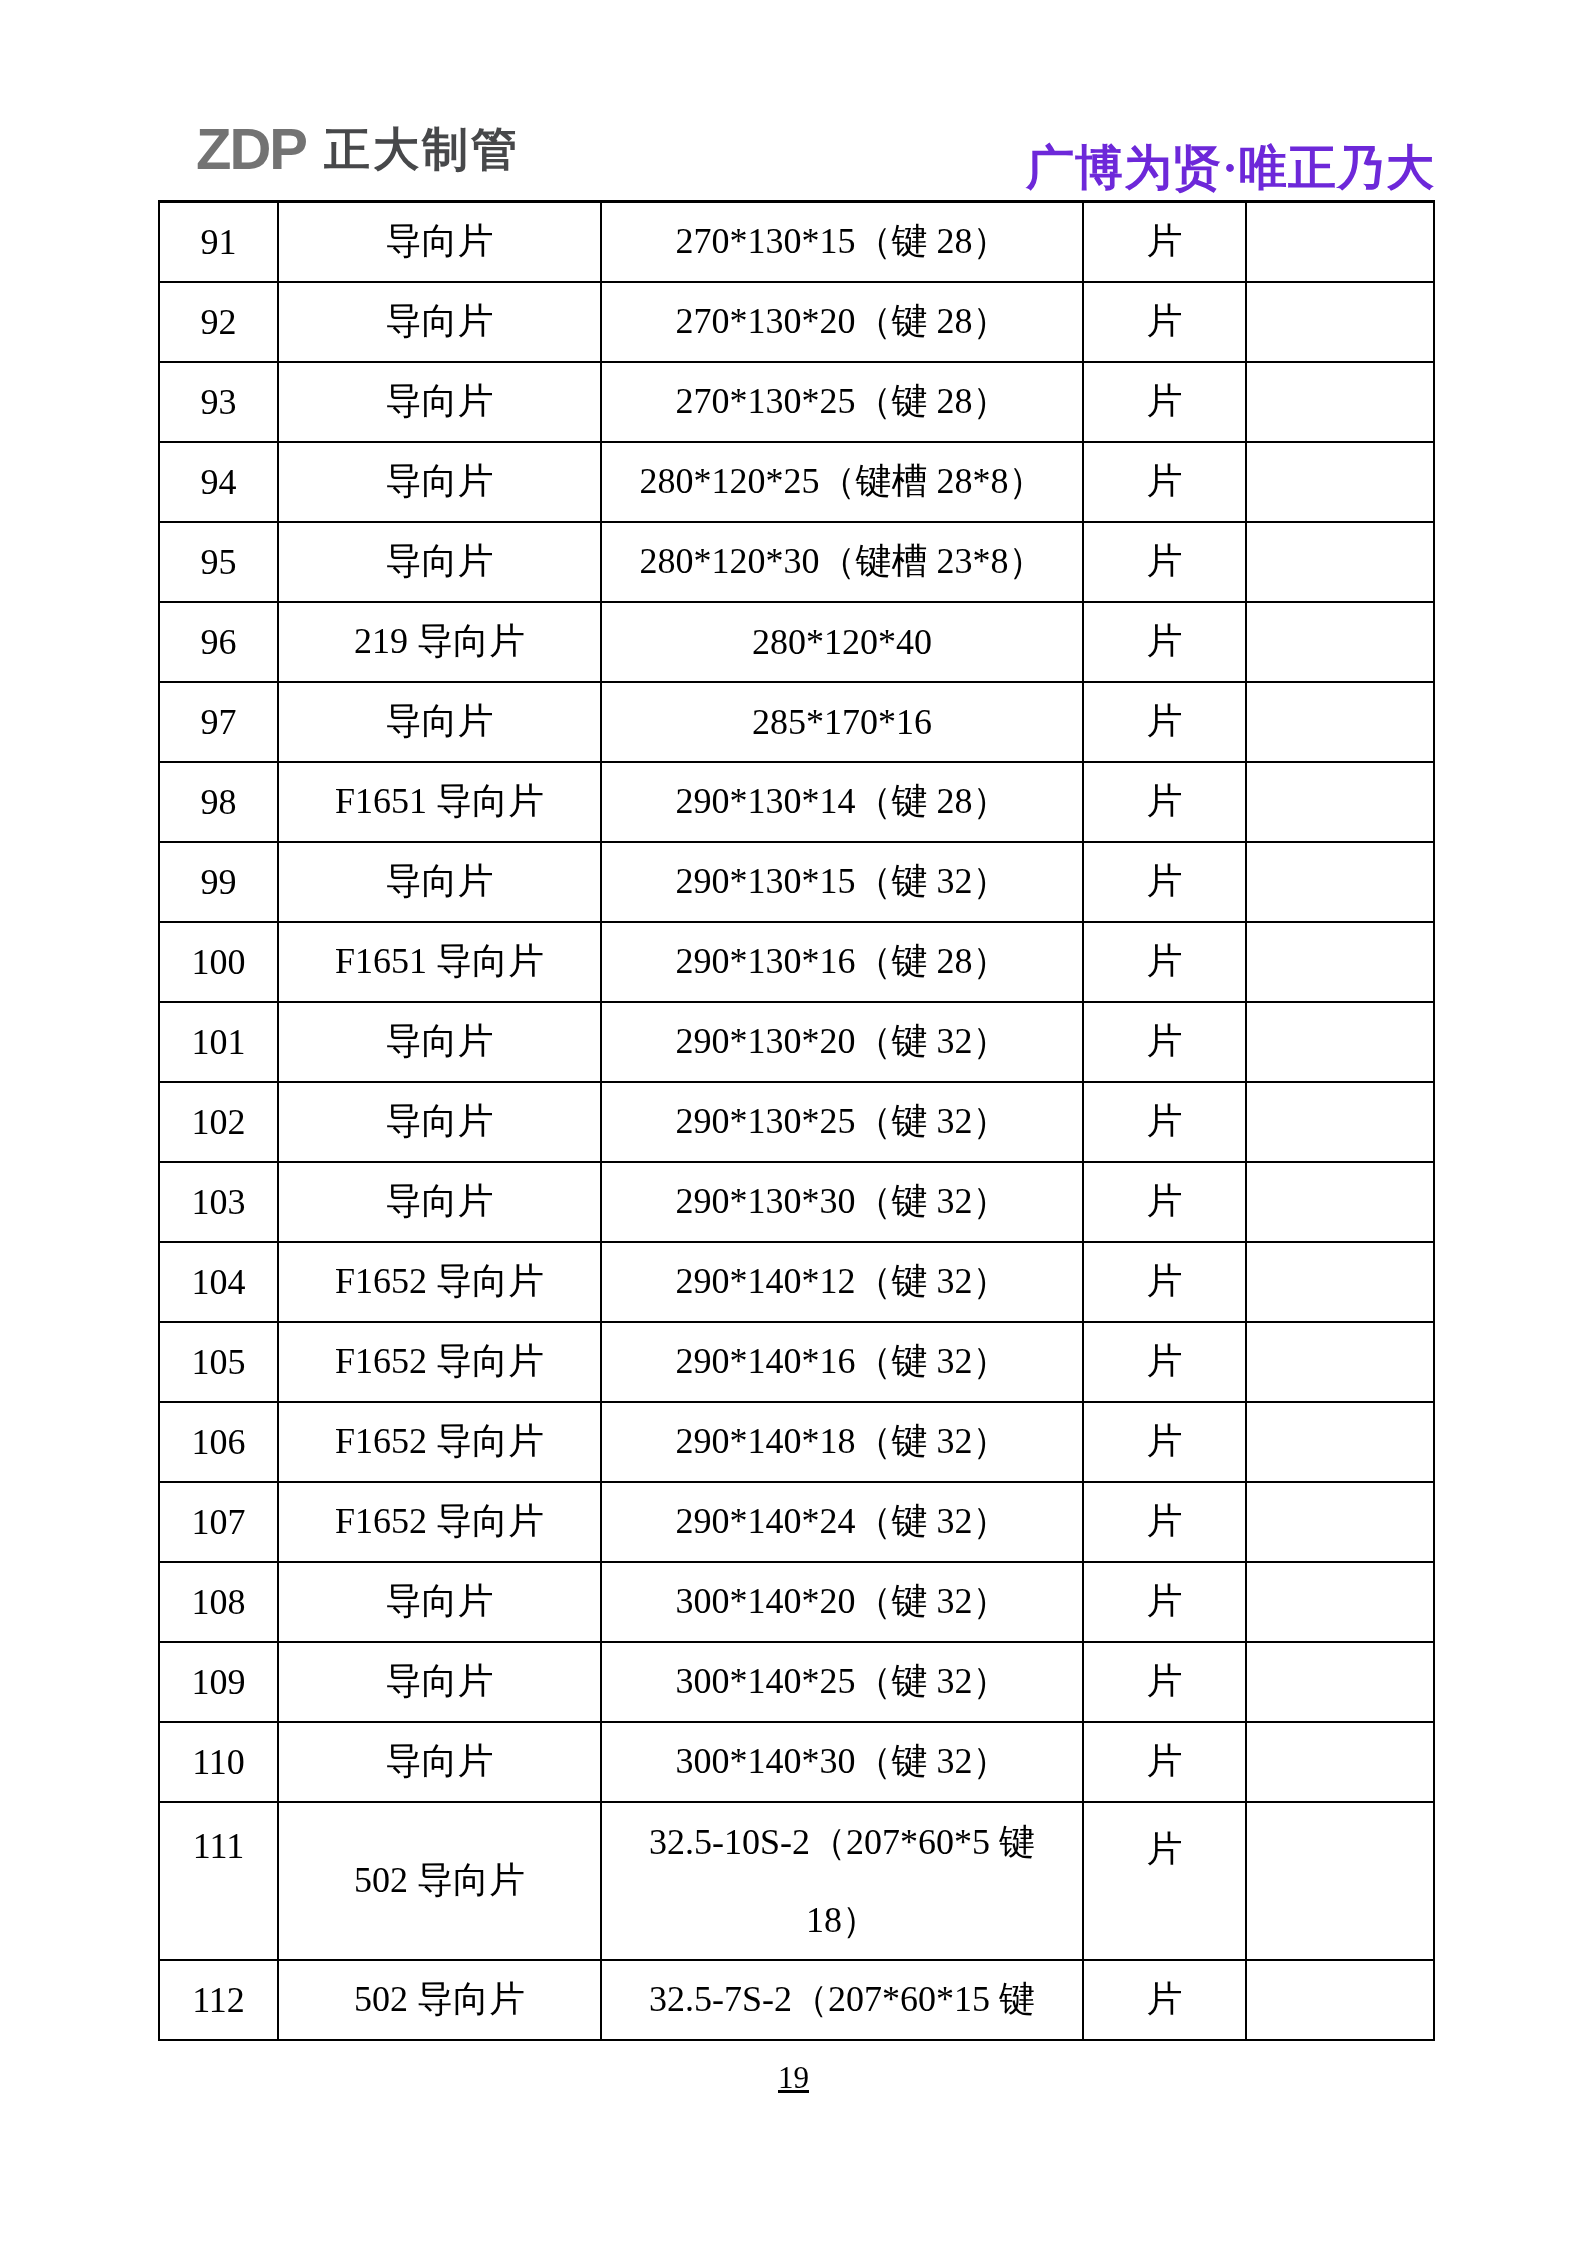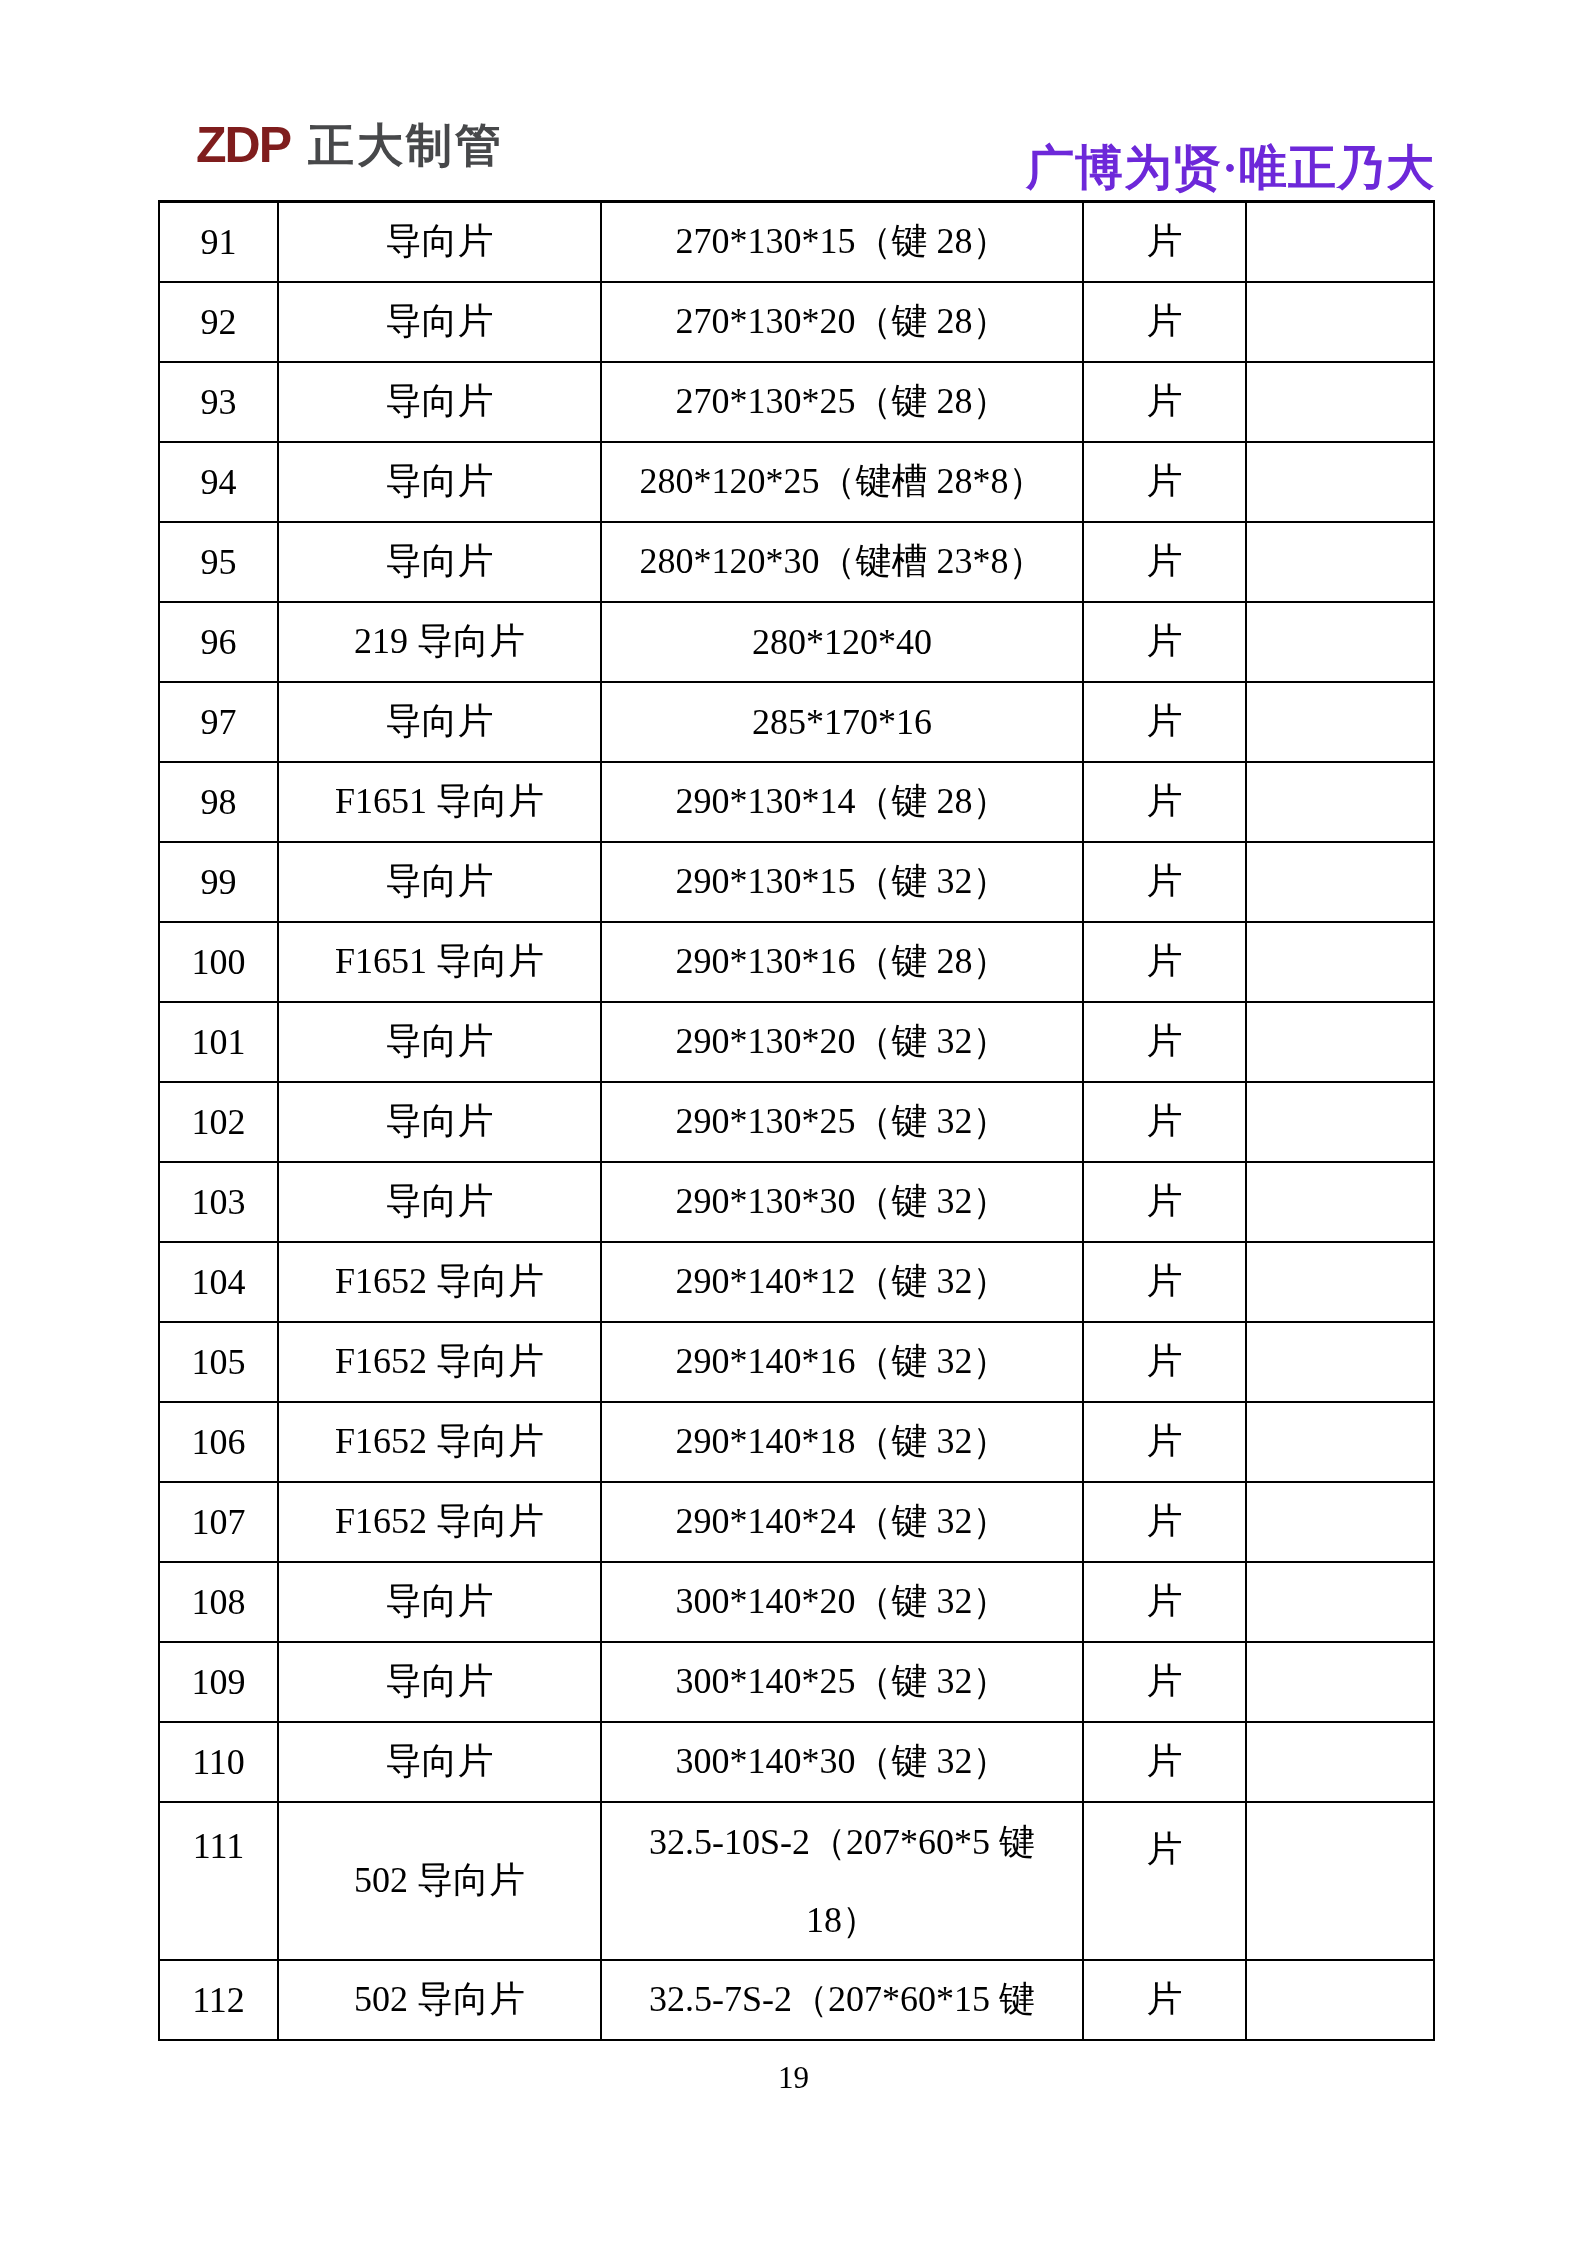--- a/index.html
+++ b/index.html
@@ -12,22 +12,22 @@
   }
 
   
   .brand {
     position: absolute; left: 196px; top: 120px;
     display: flex; align-items: center; gap: 18px;
     white-space: nowrap;
   }
   .logo-zdp {
     font-family: "Liberation Sans", "DejaVu Sans", sans-serif;
-    font-weight: 900; font-size: 50px; line-height: 1;
-    color: #7f1d1d; letter-spacing: -2px;
+    font-weight: 900; font-size: 58px; line-height: 1;
+    color: #737373; letter-spacing: -2px;
   }
   .logo-name {
     font-family: "Liberation Sans", "DejaVu Sans", sans-serif;
     font-weight: 700; font-size: 46px; line-height: 1;
     color: #47484a; letter-spacing: 3px;
   }
   .slogan {
     position: absolute; top: 134px; right: 152px;
     font-size: 48px; line-height: 1.1;
     color: #6d28d9; font-weight: 600; letter-spacing: 1px;
@@ -54,21 +54,21 @@
   table.parts tr.tall { height: 158px; }
   td.c-spec { white-space: nowrap; }
   tr.tall td.c-spec { line-height: 78px; }
   tr.tall td.c-no, tr.tall td.c-unit {
     vertical-align: top; padding-top: 22px;
   }
 
   
   .page-number {
     position: absolute; top: 2060px; left: 0; width: 100%;
-    text-align: center; font-size: 31px; color: #000;
+    text-align: center; font-size: 31px; color: #000; text-decoration: underline;
   }
 </style>
 </head>
 <body>
 
 <header>
   <div class="brand">
     <span class="logo-zdp">ZDP</span>
     <span class="logo-name">正大制管</span>
   </div>

